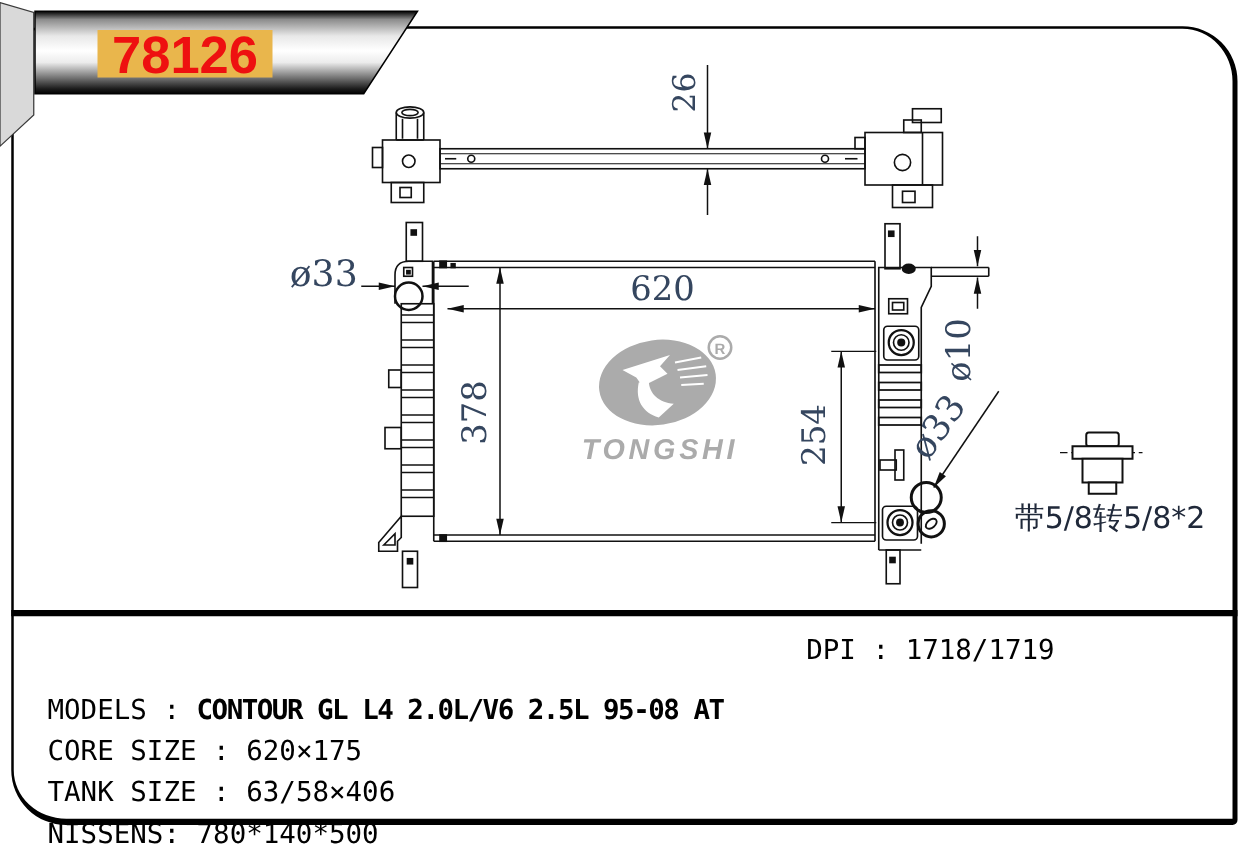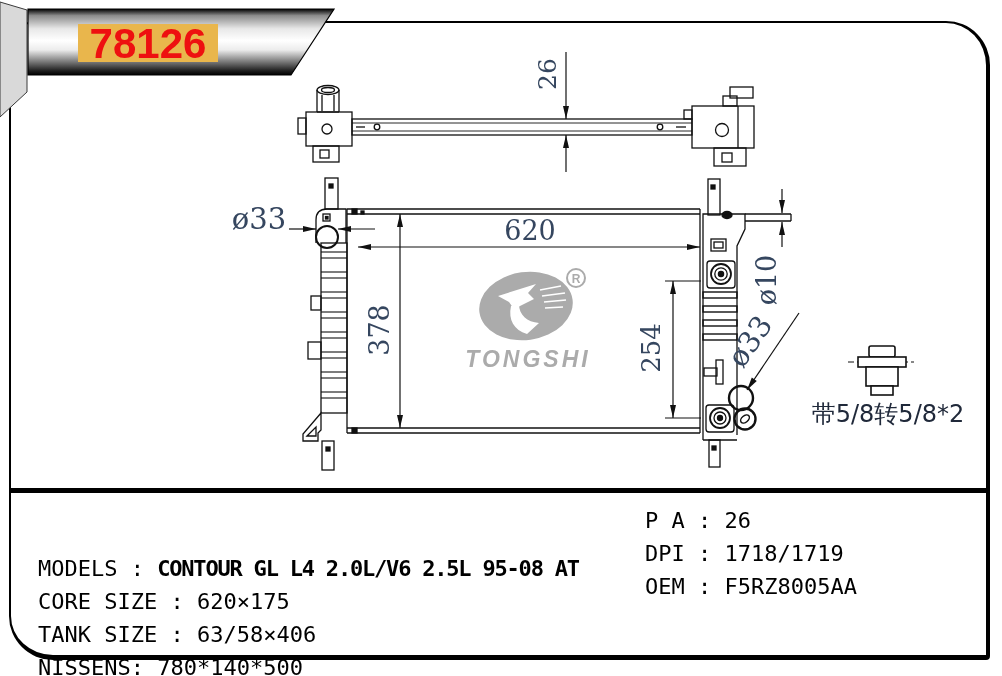--- a/index.html
+++ b/index.html
@@ -218,18 +218,16 @@
   </svg>
 
   <div class="specs specs-left">
     <div><span>MODELS</span><span class="sep"> : </span><span class="val-bold">CONTOUR GL L4 2.0L/V6 2.5L 95-08 AT</span></div>
     <div><span>CORE SIZE</span><span class="sep"> : </span><span>620×175</span></div>
     <div><span>TANK SIZE</span><span class="sep"> : </span><span>63/58×406</span></div>
     <div><span>NISSENS</span><span class="sep">: </span><span>780*140*500</span></div>
   </div>
 
   <div class="specs specs-right">
-    <div><span>P A</span><span class="sep"> : </span><span>26</span></div>
     <div><span>DPI</span><span class="sep"> : </span><span>1718/1719</span></div>
-    <div><span>OEM</span><span class="sep"> : </span><span>F5RZ8005AA</span></div>
   </div>
 
 </div>
 
 </body></html>

